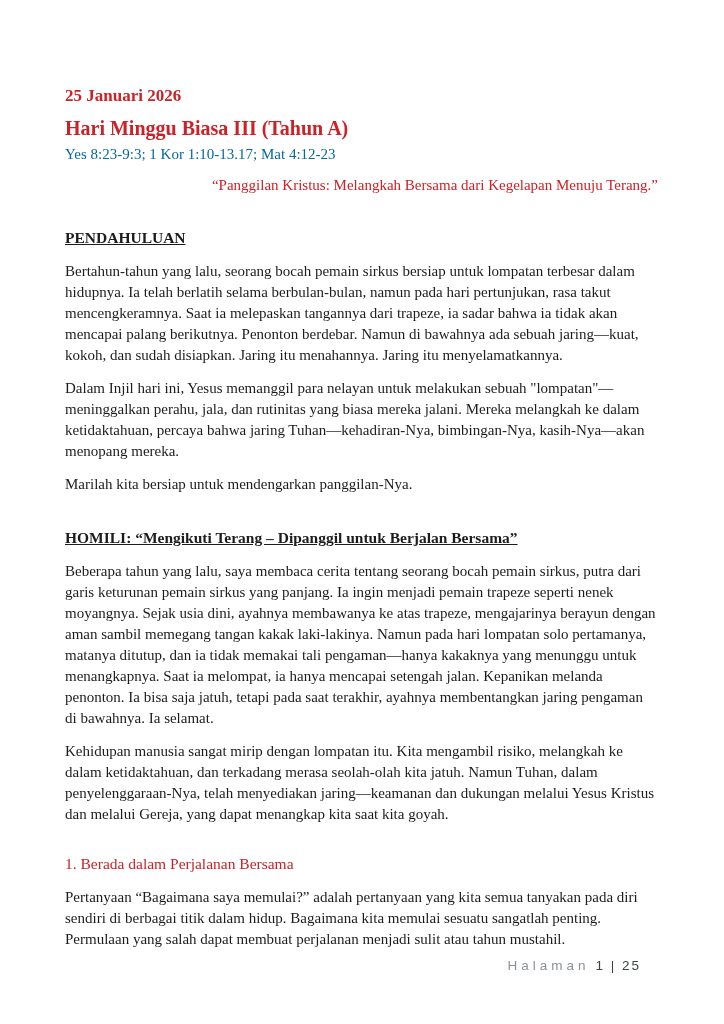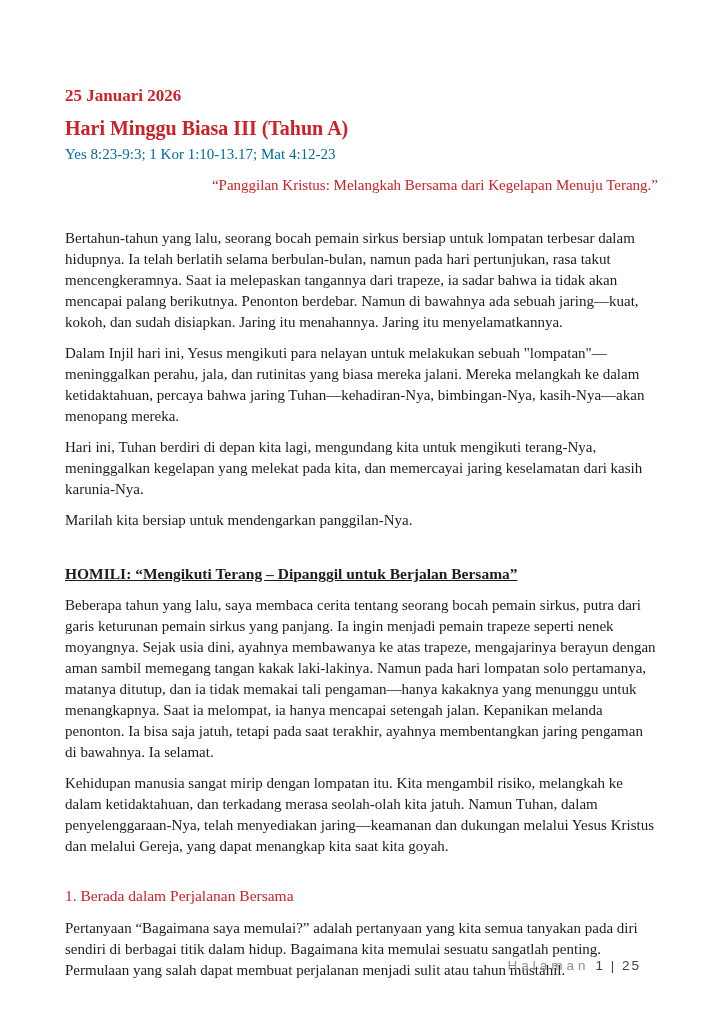--- a/index.html
+++ b/index.html
@@ -67,21 +67,21 @@
     font-weight: normal;
     color: #cc2127;
     margin: 0 0 11px 0;
     line-height: 1.35;
   }
 
   .body-par {
     font-size: 15px;
     line-height: 21px;
     color: #1c1c1c;
-    margin: 0 0 10px 0;
+    margin: 12px 0 10px 0;
     text-align: left;
   }
   .body-par:last-child { margin-bottom: 0; }
 
   
   .page-footer {
     position: absolute;
     top: 958px;
     right: 83px;
     font-family: "Liberation Sans", "DejaVu Sans", sans-serif;
@@ -104,23 +104,23 @@
 <div class="page">
 
   <header>
     <h1 class="doc-date">25 Januari 2026</h1>
     <h2 class="doc-title">Hari Minggu Biasa III (Tahun A)</h2>
     <p class="doc-readings">Yes 8:23-9:3; 1 Kor 1:10-13.17; Mat 4:12-23</p>
     <p class="doc-theme">“Panggilan Kristus: Melangkah Bersama dari Kegelapan Menuju Terang.”</p>
   </header>
 
   <section class="section">
+    <h3 class="section-heading">PENDAHULUAN</h3>
     <p class="body-par">Bertahun-tahun yang lalu, seorang bocah pemain sirkus bersiap untuk lompatan terbesar dalam hidupnya. Ia telah berlatih selama berbulan-bulan, namun pada hari pertunjukan, rasa takut mencengkeramnya. Saat ia melepaskan tangannya dari trapeze, ia sadar bahwa ia tidak akan mencapai palang berikutnya. Penonton berdebar. Namun di bawahnya ada sebuah jaring—kuat, kokoh, dan sudah disiapkan. Jaring itu menahannya. Jaring itu menyelamatkannya.</p>
-    <p class="body-par">Dalam Injil hari ini, Yesus mengikuti para nelayan untuk melakukan sebuah "lompatan"—meninggalkan perahu, jala, dan rutinitas yang biasa mereka jalani. Mereka melangkah ke dalam ketidaktahuan, percaya bahwa jaring Tuhan—kehadiran-Nya, bimbingan-Nya, kasih-Nya—akan menopang mereka.</p>
-    <p class="body-par">Hari ini, Tuhan berdiri di depan kita lagi, mengundang kita untuk mengikuti terang-Nya, meninggalkan kegelapan yang melekat pada kita, dan memercayai jaring keselamatan dari kasih karunia-Nya.</p>
+    <p class="body-par">Dalam Injil hari ini, Yesus memanggil para nelayan untuk melakukan sebuah "lompatan"—meninggalkan perahu, jala, dan rutinitas yang biasa mereka jalani. Mereka melangkah ke dalam ketidaktahuan, percaya bahwa jaring Tuhan—kehadiran-Nya, bimbingan-Nya, kasih-Nya—akan menopang mereka.</p>
     <p class="body-par">Marilah kita bersiap untuk mendengarkan panggilan-Nya.</p>
   </section>
 
   <section class="section">
     <h3 class="section-heading">HOMILI: “Mengikuti Terang – Dipanggil untuk Berjalan Bersama”</h3>
     <p class="body-par">Beberapa tahun yang lalu, saya membaca cerita tentang seorang bocah pemain sirkus, putra dari garis keturunan pemain sirkus yang panjang. Ia ingin menjadi pemain trapeze seperti nenek moyangnya. Sejak usia dini, ayahnya membawanya ke atas trapeze, mengajarinya berayun dengan aman sambil memegang tangan kakak laki-lakinya. Namun pada hari lompatan solo pertamanya, matanya ditutup, dan ia tidak memakai tali pengaman—hanya kakaknya yang menunggu untuk menangkapnya. Saat ia melompat, ia hanya mencapai setengah jalan. Kepanikan melanda penonton. Ia bisa saja jatuh, tetapi pada saat terakhir, ayahnya membentangkan jaring pengaman di bawahnya. Ia selamat.</p>
     <p class="body-par">Kehidupan manusia sangat mirip dengan lompatan itu. Kita mengambil risiko, melangkah ke dalam ketidaktahuan, dan terkadang merasa seolah-olah kita jatuh. Namun Tuhan, dalam penyelenggaraan-Nya, telah menyediakan jaring—keamanan dan dukungan melalui Yesus Kristus dan melalui Gereja, yang dapat menangkap kita saat kita goyah.</p>
   </section>
 
   <section class="section-sub">

